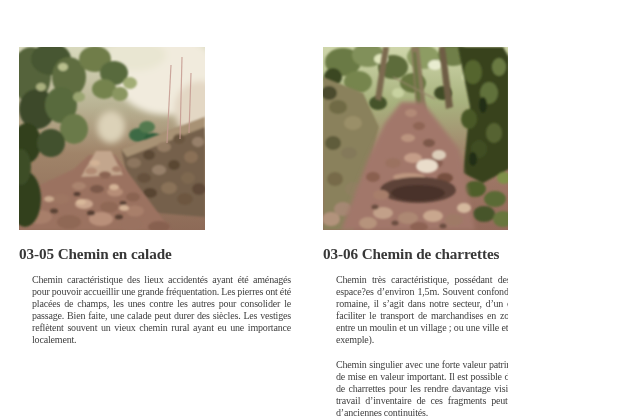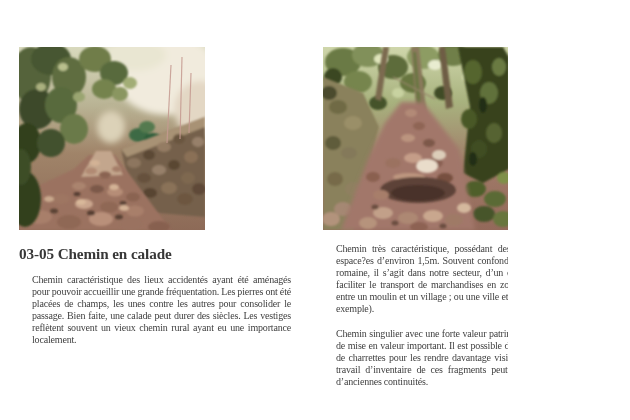--- a/index.html
+++ b/index.html
@@ -251,20 +251,21 @@
           <ellipse cx="72" cy="176" rx="3.5" ry="2.5" fill="#6b4d3f"></ellipse>
           <ellipse cx="120" cy="179" rx="3.5" ry="2.5" fill="#6b4d3f"></ellipse>
           <ellipse cx="52" cy="160" rx="3.5" ry="2.5" fill="#6b4d3f"></ellipse>
           <ellipse cx="141" cy="161" rx="7" ry="5" fill="#d4b89d"></ellipse>
           <ellipse cx="50" cy="130" rx="7" ry="5" fill="#8a6050"></ellipse>
           <ellipse cx="58" cy="148" rx="8" ry="5" fill="#a77e6b"></ellipse>
         </g>
       </g>
     </svg>
 
+    <h2 class="section-title">03-06 Chemin de charrettes</h2>
 
     <div class="body-text">
       <p class="para">Chemin très caractéristique, possédant des traces de charrettes espace?es d’environ 1,5m. Souvent confondu à tort avec une voie romaine, il s’agit dans notre secteur, d’un chemin aménagé pour faciliter le transport de marchandises en zone escarpée (relations entre un moulin et un village ; ou une ville et des fermes isolées par exemple).</p>
       <p class="para">Chemin singulier avec une forte valeur patrimoniale et un potentiel de mise en valeur important. Il est possible de dégager les marques de charrettes pour les rendre davantage visible (ensablement). Un travail d’inventaire de ces fragments peut permettre de révéler d’anciennes continuités.</p>
     </div>
   </div>
 
 </div>
 
 </body></html>

